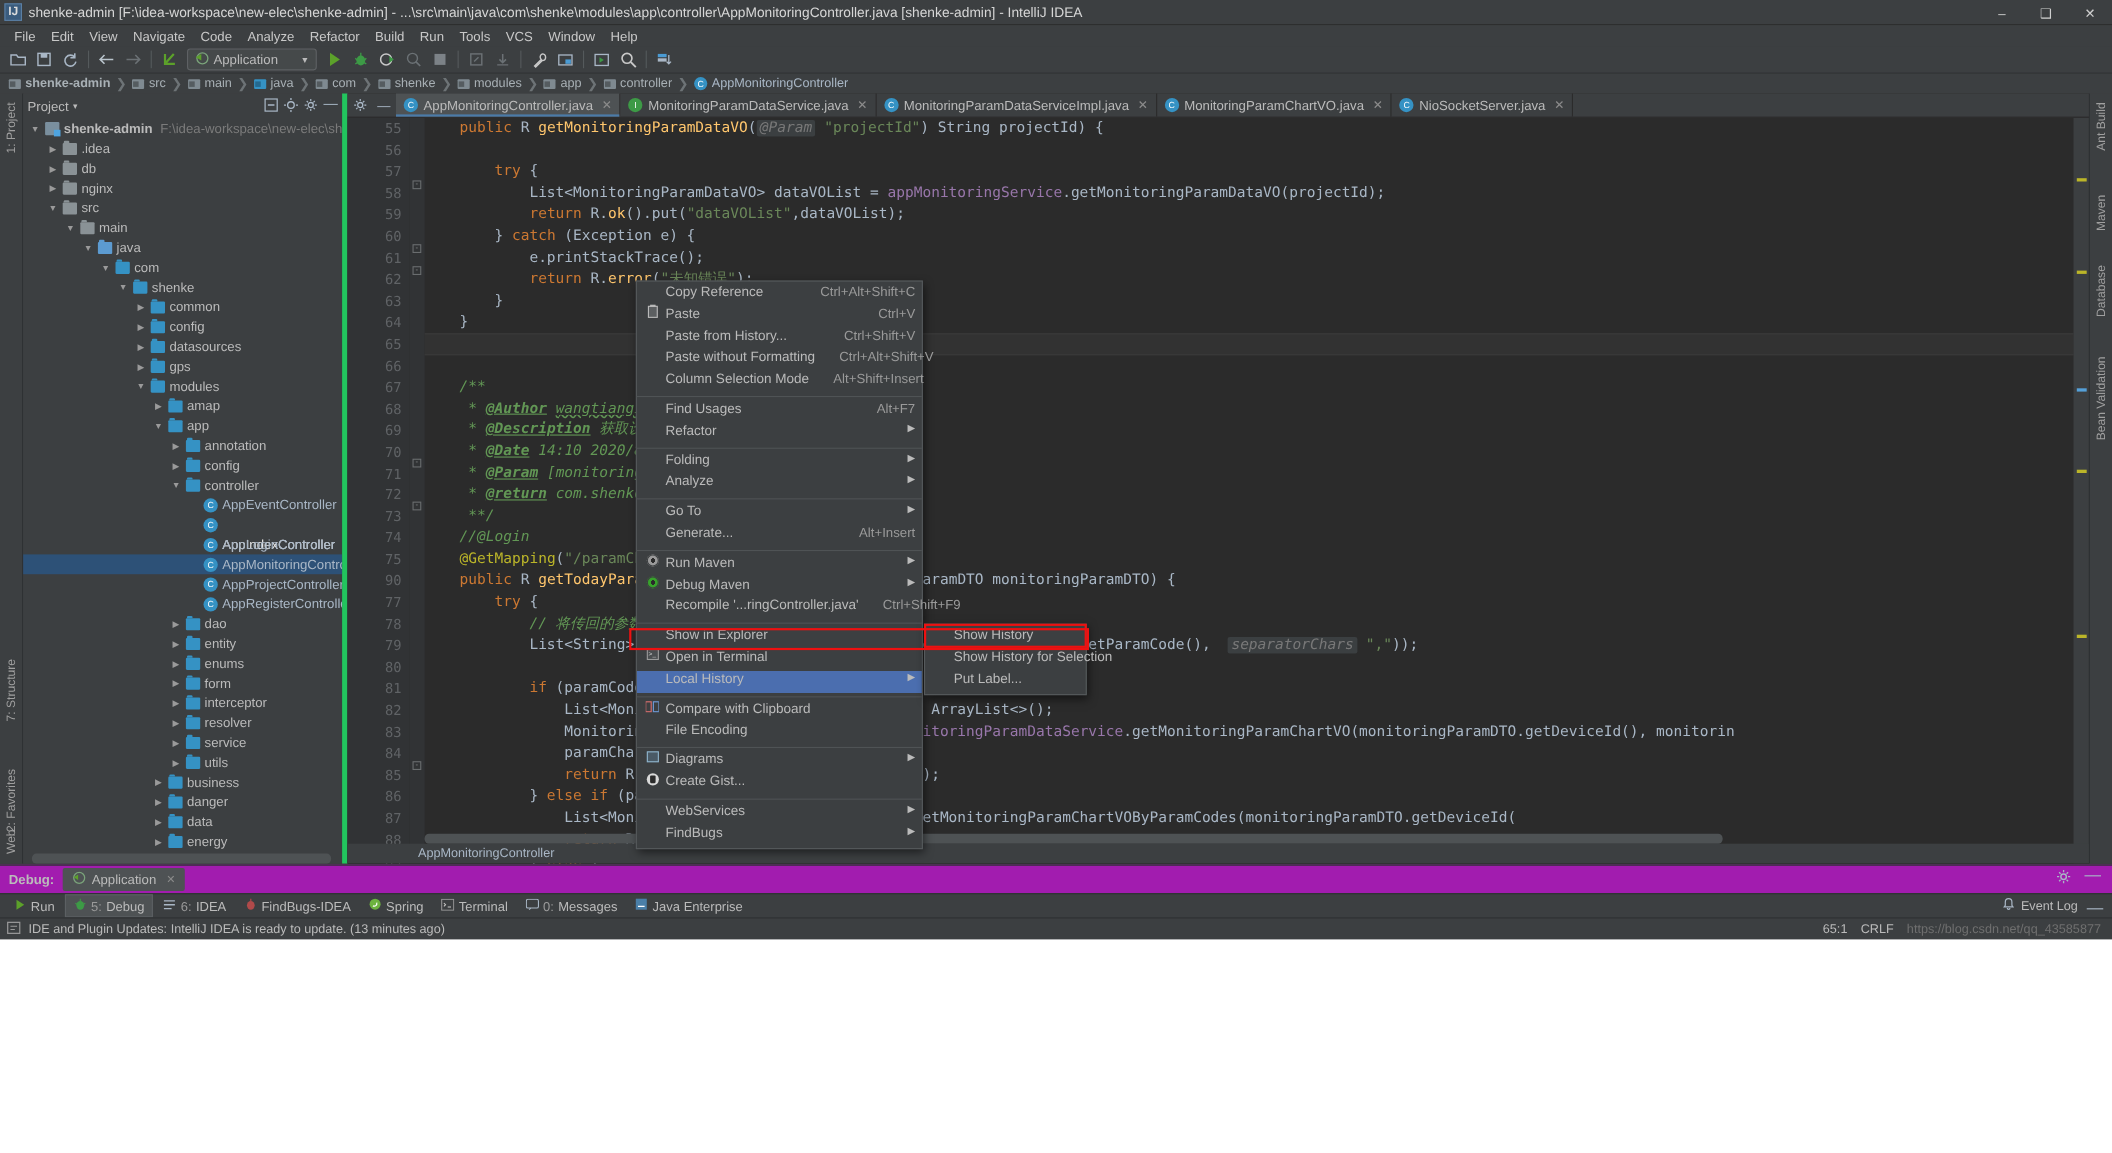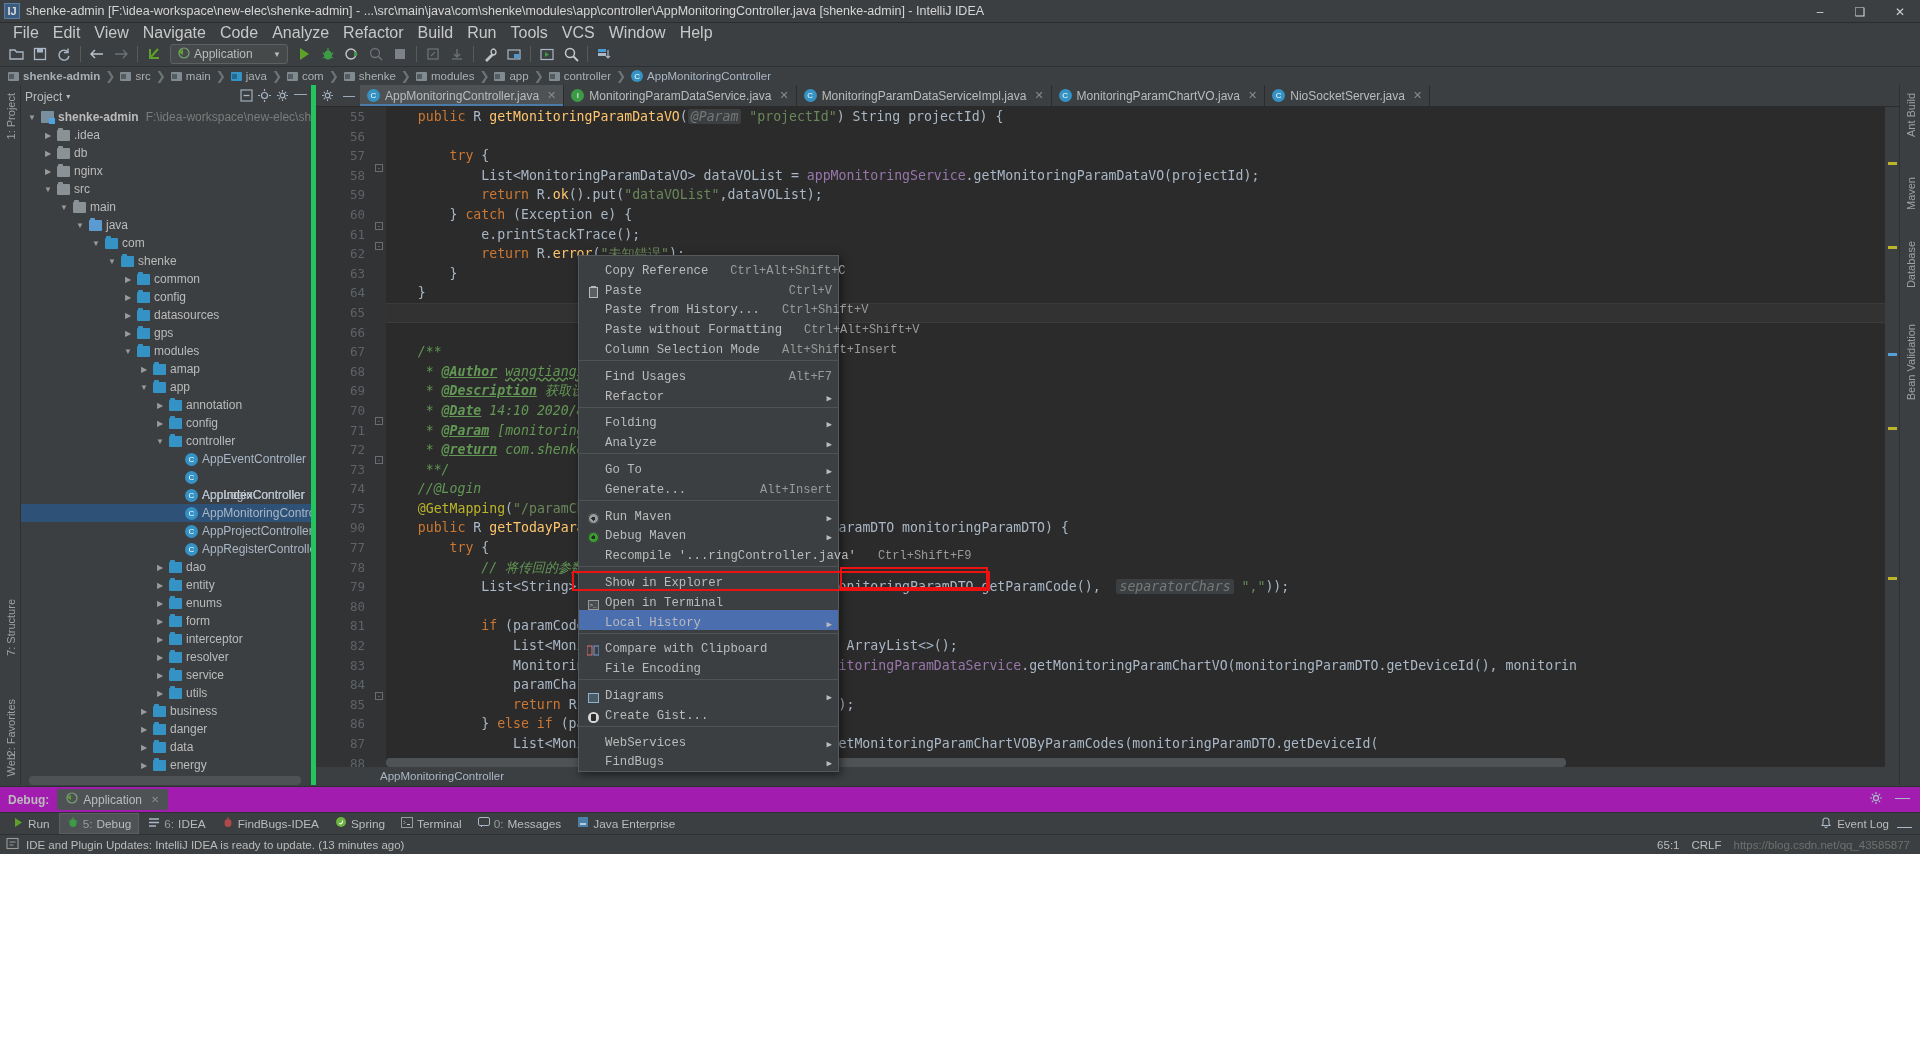--- a/index.html
+++ b/index.html
@@ -31,21 +31,21 @@
     width: 40px; height: 23px; display: flex; align-items: center; justify-content: center;
     color: #cfcfcf; font-size: 12px;
   }
 
   
   .menubar {
     position: absolute; top: 23px; left: 0; width: 1920px; height: 19px;
     background: #3c3f41; display: flex; align-items: center; padding-left: 6px;
   }
   .menu-item {
-    color: #c8c8c8; font-size: 16px; padding: 18px 7px; white-space: nowrap;
+    color: #c8c8c8; font-size: 12px; padding: 18px 7px; white-space: nowrap;
   }
 
   
   .toolbar {
     position: absolute; top: 42px; left: 0; width: 1920px; height: 25px;
     background: #3c3f41; display: flex; align-items: center; padding-left: 4px;
     border-bottom: 1px solid #2e3133;
   }
   .tb-icon {
     width: 22px; height: 21px; margin: 0 1px;
@@ -241,22 +241,22 @@
     background: #4e5254; border-radius: 4px;
   }
 
   
   .ctxmenu {
     position: absolute; background: #3c3f41; border: 1px solid #565a5c;
     box-shadow: 2px 3px 8px rgba(0,0,0,0.55);
     padding: 2px 0; font-size: 12.3px; z-index: 60;
   }
   .ctx-row {
-    height: 19.8px; display: flex; align-items: flex-end;
-    color: #bbbbbb; white-space: nowrap; padding: 0 6px; font-family: Liberation Mono, monospace;
+    height: 19.8px; display: flex; align-items: flex-start;
+    color: #bbbbbb; white-space: nowrap; padding: 0 6px;
   }
   .ctx-row.hl { background: #4b6eaf; }
   .ctx-ic {
     width: 16px; flex: 0 0 16px; display: flex; align-items: center; justify-content: center;
     margin-right: 4px; font-size: 11px; color: #a9b7c6;
   }
   .ctx-label { flex: 1 1 auto; }
   .ctx-key { color: #9a9a9a; font-size: 12px; margin-left: 22px; }
   .ctx-arrow { color: #bbbbbb; font-size: 9px; margin-left: 14px; }
   .ctx-div { height: 1px; background: #4f5355; margin: 3px 0; }
@@ -1019,20 +1019,34 @@
         <span class="ctx-label">WebServices</span>
         <span class="ctx-arrow">▶</span>
       </div>
       <div class="ctx-row">
         <span class="ctx-ic"></span>
         <span class="ctx-label">FindBugs</span>
         <span class="ctx-arrow">▶</span>
       </div>
     </div>
 
+  <div class="ctxmenu" style="left:840px; top:567px; width:148px;" id="submenu">
+      <div class="ctx-row">
+        <span class="ctx-ic"></span>
+        <span class="ctx-label">Show History</span>
+      </div>
+      <div class="ctx-row">
+        <span class="ctx-ic"></span>
+        <span class="ctx-label">Show History for Selection</span>
+      </div>
+      <div class="ctx-row">
+        <span class="ctx-ic"></span>
+        <span class="ctx-label">Put Label...</span>
+      </div>
+    </div>
 
   <div class="red-box" style="left:572px; top:571px; width:418px; height:20px;"></div>
   <div class="red-box" style="left:840px; top:567px; width:148px; height:22px;"></div>
 
   <div class="debug-bar">
     <div class="debug-label">Debug:</div>
     <div class="debug-tab">
       <span>
         <svg width="12" height="12" viewBox="0 0 12 12">
             <circle cx="6" cy="6" r="5" fill="none" stroke="#7aa37a" stroke-width="1.2"></circle>

